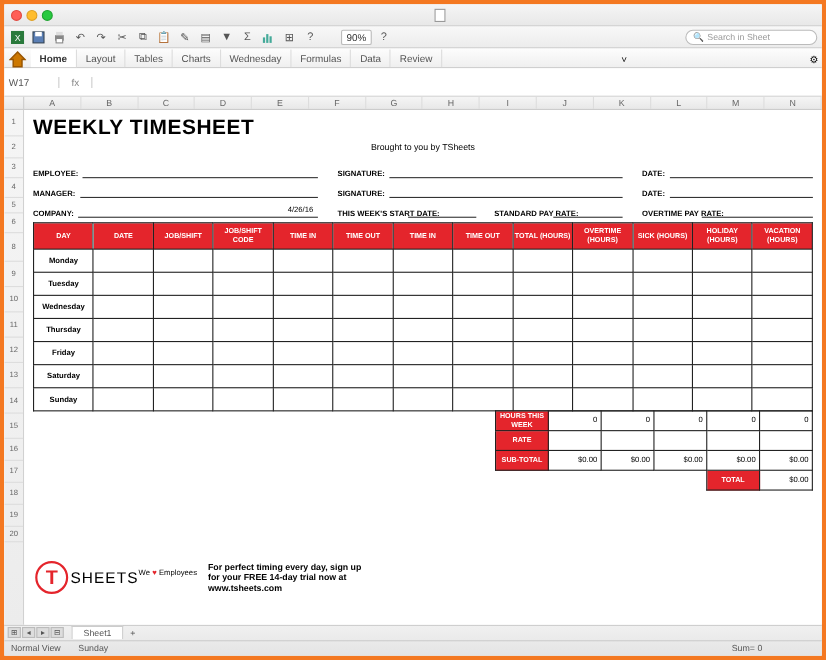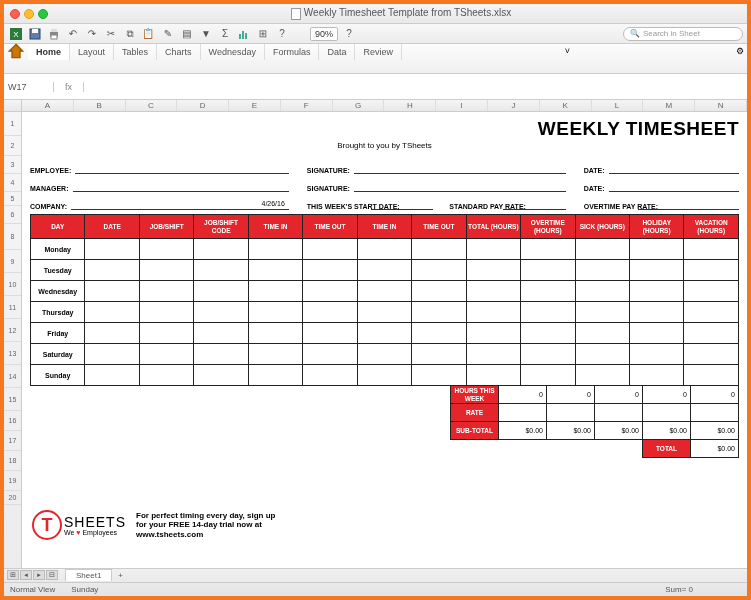--- a/index.html
+++ b/index.html
@@ -12,35 +12,35 @@
 .dot.r{background:#ff5f57;border:0.5px solid #e04940}
 .dot.y{background:#ffbd2e;border:0.5px solid #dfa023}
 .dot.g{background:#28c940;border:0.5px solid #1fa330}
 .titlebar .fname{flex:1;text-align:center;color:#555;font-size:10px}
 .doc-icon{width:10px;height:12px;background:#fff;border:0.5px solid #999;display:inline-block;margin-right:3px;position:relative;vertical-align:middle}
 .toolbar{height:20px;background:linear-gradient(#f8f8f8,#ececec);border-bottom:1px solid #ccc;display:flex;align-items:center;padding:0 4px;gap:3px}
 .tico{width:16px;height:16px;display:inline-flex;align-items:center;justify-content:center;font-size:10px;color:#555;cursor:pointer;border-radius:2px}
 .tico svg{width:12px;height:12px}
 .zoom{font-size:9px;color:#333;margin-left:17px;padding:1px 4px;background:#fff;border:1px solid #bbb;border-radius:2px}
 .search{margin-left:auto;width:120px;height:14px;background:#fff;border:1px solid #bbb;border-radius:8px;font-size:8px;padding:0 6px;color:#999;display:flex;align-items:center;gap:3px}
-.ribbon{height:30px;background:linear-gradient(#fdfdfd,#efefef);border-bottom:1px solid #ccc;display:flex;align-items:flex-start;font-size:9px;gap:0}
+.ribbon{height:18px;background:linear-gradient(#fdfdfd,#efefef);border-bottom:1px solid #ccc;display:flex;align-items:flex-end;font-size:9px;gap:0}
 .tab{padding:3px 8px;color:#555;cursor:pointer;border-right:1px solid #ddd}
 .tab.active{background:#fff;font-weight:bold;color:#333}
 .homeico{width:16px;height:14px;display:flex;align-items:center;justify-content:center;margin:0 4px}
 .fxbar{height:26px;background:#fff;border-bottom:1px solid #ccc;display:flex;align-items:center;font-size:9px}
 .cellref{width:50px;padding:0 4px;border-right:1px solid #ccc;color:#555}
 .fxsym{width:30px;text-align:center;color:#888;border-right:1px solid #ccc}
 .colhdr{height:12px;background:linear-gradient(#f5f5f5,#e8e8e8);border-bottom:1px solid #ccc;display:flex;font-size:8px;color:#666}
 .colhdr .corner{width:18px;border-right:1px solid #ccc}
 .colhdr .c{flex:1;text-align:center;border-right:1px solid #ddd;padding-top:1px}
 .sheet-area{flex:1;display:flex;overflow:hidden;background:#fff}
 .rowhdr{width:18px;background:linear-gradient(#f5f5f5,#ececec);border-right:1px solid #ccc;display:flex;flex-direction:column;font-size:7px;color:#666;text-align:center}
 .rowhdr .r{border-bottom:1px solid #ddd;display:flex;align-items:center;justify-content:center}
 .content{flex:1;position:relative;background:#fff;padding:4px 8px 0 8px}
-.title-main{text-align:right;font-weight:bold;font-size:19px;letter-spacing:0.5px;margin-top:2px}
+.title-main{text-align:left;font-weight:bold;font-size:19px;letter-spacing:0.5px;margin-top:2px}
 .subtitle{text-align:center;font-size:8px;margin-top:1px}
 .info{display:flex;font-size:7px;margin-top:14px;gap:18px}
 .info-col{flex:1;display:flex;flex-direction:column;gap:8px}
 .info-row{display:flex;align-items:end;gap:4px}
 .info-row label{font-weight:bold;white-space:nowrap}
 .info-row .line{flex:1;border-bottom:0.5px solid #333;height:10px}
 .info-row .val{font-size:7px;margin-right:4px}
 .grid{margin-top:4px;border-collapse:collapse;width:100%;table-layout:fixed}
 .grid th,.grid td{border:1px solid #222;font-size:6.5px;text-align:center;padding:0;height:21px;overflow:hidden}
 .grid th{background:#e4252c;color:#fff;font-weight:bold;height:24px;line-height:1.1;padding:1px}
@@ -48,21 +48,21 @@
 .summary{display:flex;justify-content:flex-end;margin-top:-1px}
 .summary table{border-collapse:collapse}
 .summary th,.summary td{border:1px solid #222;font-size:6.5px;height:18px;text-align:center}
 .summary th{background:#e4252c;color:#fff;font-weight:bold;width:48px;padding:1px;line-height:1.1}
 .summary td{width:48px;font-size:7px}
 .summary td.money{text-align:right;padding-right:3px}
 .summary td.num{text-align:right;padding-right:3px}
 .logo-area{position:absolute;left:10px;bottom:28px;display:flex;align-items:center;gap:10px}
 .logo{display:flex;align-items:center;gap:2px}
 .logo-circle{width:30px;height:30px;border:2.5px solid #e4252c;border-radius:50%;display:flex;align-items:center;justify-content:center;color:#e4252c;font-weight:bold;font-size:18px}
-.logo-text{display:flex;flex-direction:column;line-height:1}
+.logo-text{display:flex;flex-direction:row;line-height:1}
 .logo-text .brand{font-size:14px;letter-spacing:1px;font-weight:300}
 .logo-text .tag{font-size:7px}
 .heart{color:#e4252c}
 .promo{font-size:8px;font-weight:bold;line-height:1.2}
 .statusbar{height:28px;background:linear-gradient(#f0f0f0,#e4e4e4);border-top:1px solid #ccc;display:flex;flex-direction:column;font-size:8px;color:#555}
 .tabs-row{height:14px;display:flex;align-items:center;border-bottom:1px solid #ccc}
 .sheet-switch{display:flex;gap:1px;padding:0 3px}
 .sheet-switch span{width:12px;height:10px;background:#ddd;border:0.5px solid #bbb;font-size:7px;text-align:center;cursor:pointer}
 .sheet-tab{padding:1px 10px;background:#fff;border:1px solid #ccc;border-bottom:none;font-size:8px;margin-left:4px}
 .plus{padding:1px 6px;cursor:pointer}
@@ -74,21 +74,21 @@
 <body>
 
 <div class="frame"></div>
 <div class="win">
   <div class="titlebar">
     <div class="traffic">
       <div class="dot r"></div>
       <div class="dot y"></div>
       <div class="dot g"></div>
     </div>
-    <div class="fname"><span class="doc-icon"></span><span>Weekly Timesheet Template from TSheets.xlsx</span></div>
+    <div class="fname"><span class="doc-icon"></span></div>
   </div>
 
   <div class="toolbar">
     <span class="tico">
         <svg viewBox="0 0 12 12">
           <rect width="12" height="12" fill="#2a7a3c"></rect>
           <text x="6" y="9" font-size="8" fill="#fff" text-anchor="middle">X</text>
         </svg>
       </span>
     <span class="tico">

